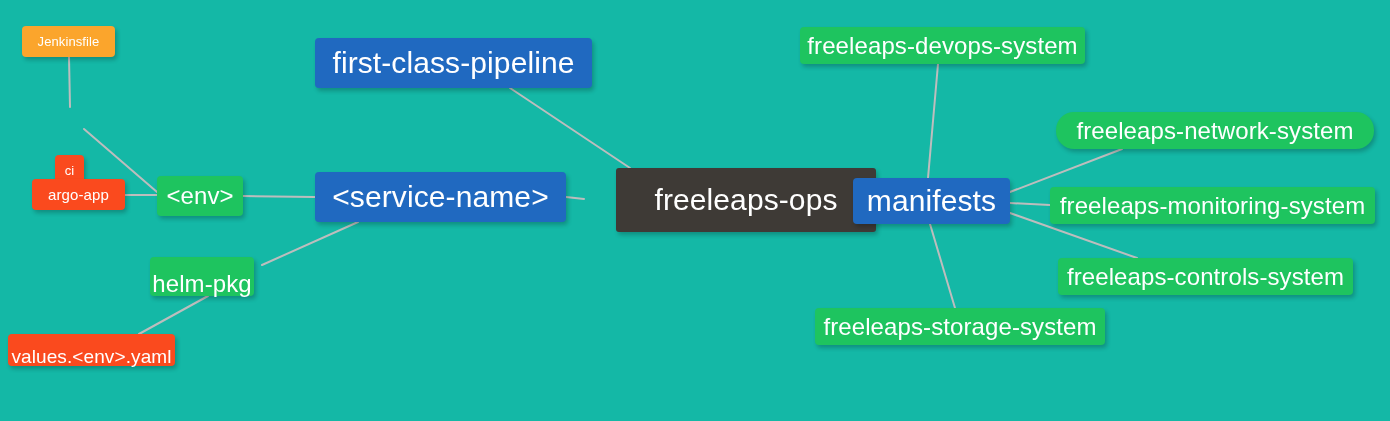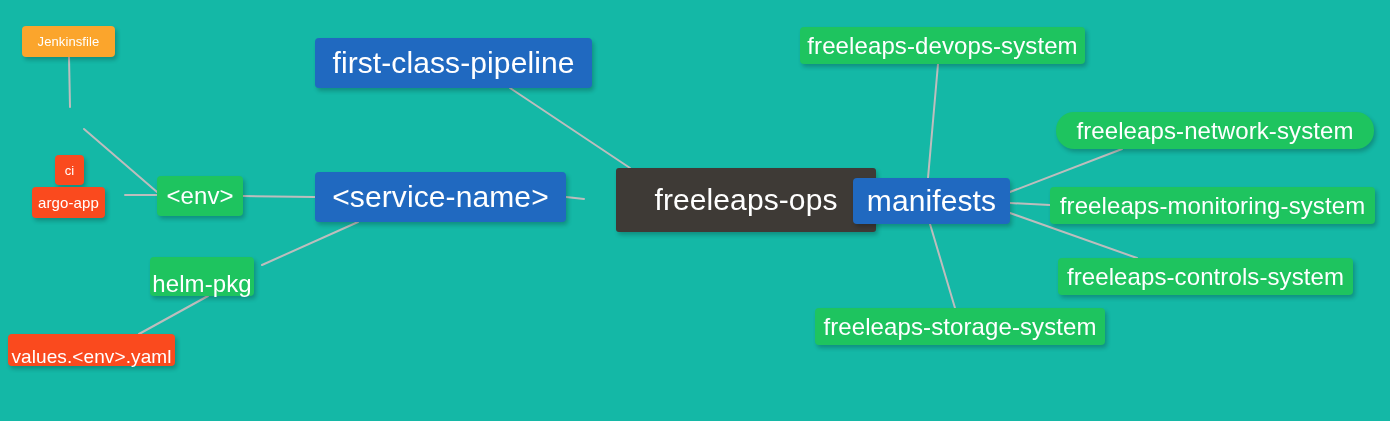--- a/index.html
+++ b/index.html
@@ -77,21 +77,21 @@
       <path d="M 1010 213 L 1137 258" stroke="#bdbdbd" stroke-width="2" fill="none" stroke-linecap="round"></path>
       <path d="M 930 224 L 955 308" stroke="#bdbdbd" stroke-width="2" fill="none" stroke-linecap="round"></path>
     </svg>
   <div id="node-layer">
       <div class="node orange sz-xxs" style="left: 22px; top: 26px; width: 93px; height: 31px;">
         <span>Jenkinsfile</span>
       </div>
       <div class="node red sz-xxs" style="left: 55px; top: 107px; width: 29px; height: 30px; margin-top: 48px;">
         <span>ci</span>
       </div>
-      <div class="node red sz-xs" style="left: 32px; top: 179px; width: 73px; height: 31px; margin-top: 8px;">
+      <div class="node red sz-xs" style="left: 32px; top: 179px; width: 93px; height: 31px;">
         <span>argo-app</span>
       </div>
       <div class="node green sz-md" style="left: 157px; top: 176px; width: 86px; height: 40px;">
         <span>&lt;env&gt;</span>
       </div>
       <div class="node green sz-md" style="left: 150px; top: 257px; width: 104px; height: 39px; align-items: flex-end;">
         <span>helm-pkg</span>
       </div>
       <div class="node red sz-sm" style="left: 8px; top: 334px; width: 167px; height: 32px;">
         <span>values.&lt;env&gt;.yaml</span>

